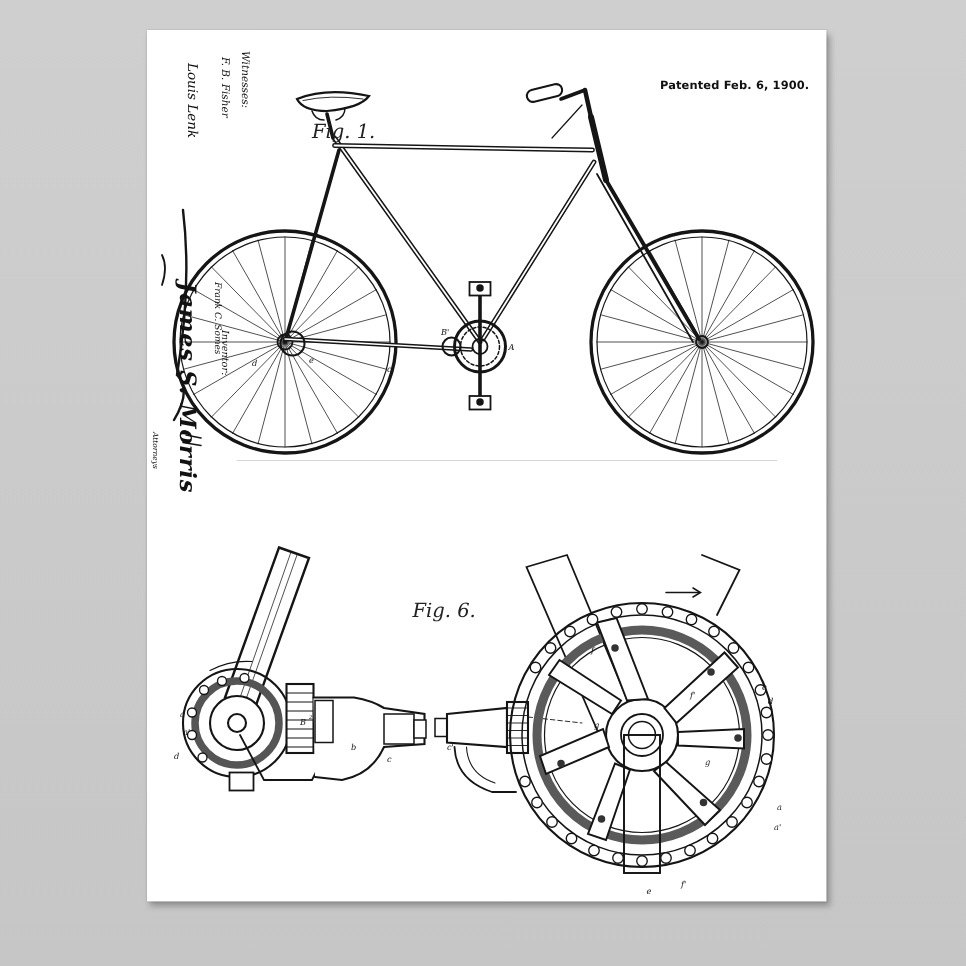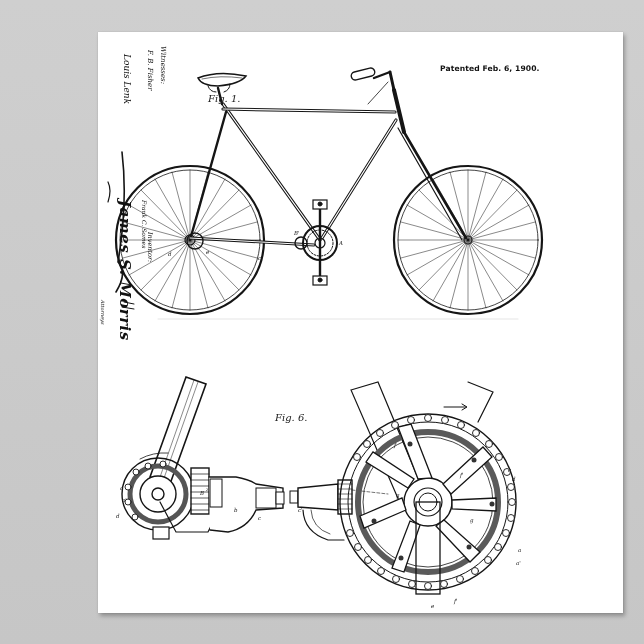--- a/index.html
+++ b/index.html
@@ -8,35 +8,35 @@
     background: #c9c9c9;
     font-family: "DejaVu Serif", serif;
     position: relative;
   }
   .wall {
     position: absolute; inset: 0;
     background: linear-gradient(180deg, #cfcfcf 0%, #c6c6c6 100%);
   }
   .poster {
     position: absolute;
-    left: 98px; top: 32px; width: 525px; height: 581px;
+    left: 98px; top: 20px; width: 453px; height: 581px;
     background: #ffffff;
     box-shadow: 2px 3px 4px rgba(0,0,0,0.28), 0 0 1px rgba(0,0,0,0.2);
   }
   .poster svg { position: absolute; left: 0; top: 0; }
   .patent-date {
     position: absolute; left: 342px; top: 32px;
     font-family: "DejaVu Sans", sans-serif;
     font-size: 7.6px; font-weight: bold; color: #111;
     letter-spacing: 0.1px; white-space: nowrap;
   }
   .fig-label {
     position: absolute;
     font-family: "DejaVu Serif", serif;
-    font-style: italic; font-size: 10px; color: #222;
+    font-style: italic; font-size: 13px; color: #222;
     white-space: nowrap;
   }
   .fig1 { left: 110px; top: 61px; }
   .fig2 { left: 177px; top: 380px; }
   .vtext {
     position: absolute;
     transform-origin: 0 0;
     transform: rotate(90deg);
     font-family: "DejaVu Serif", serif;
     font-style: italic; color: #111; white-space: nowrap;

